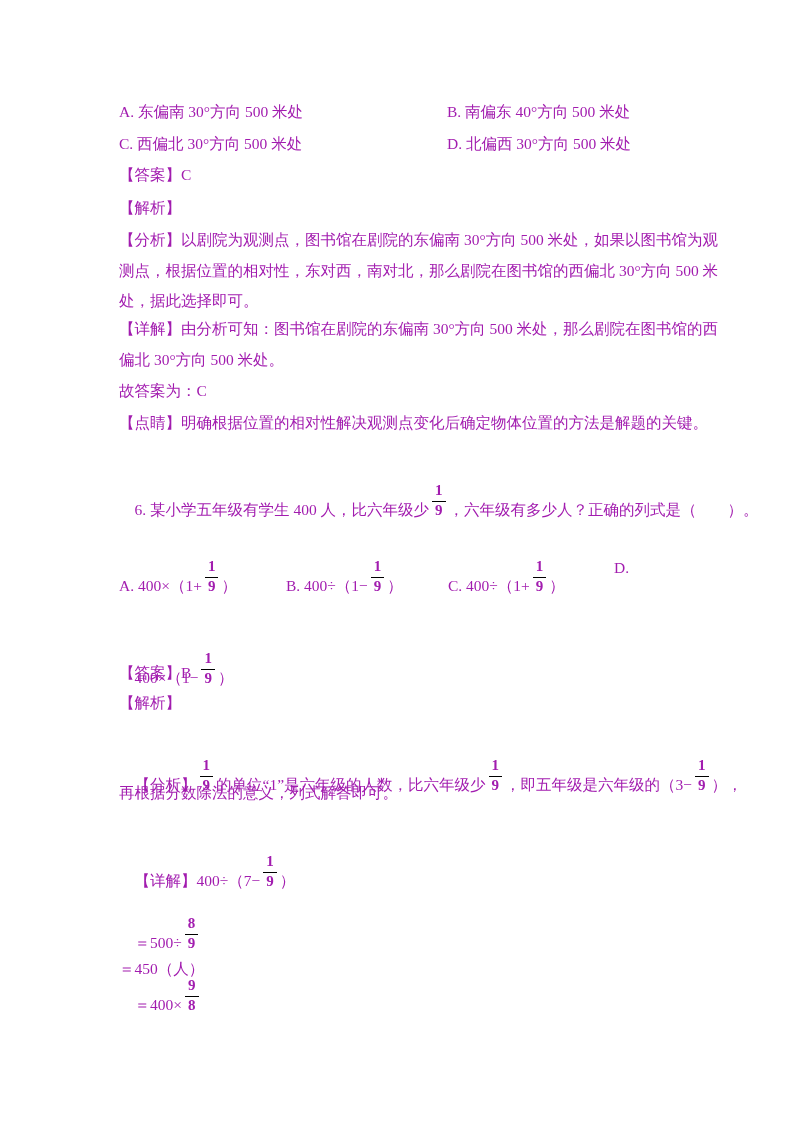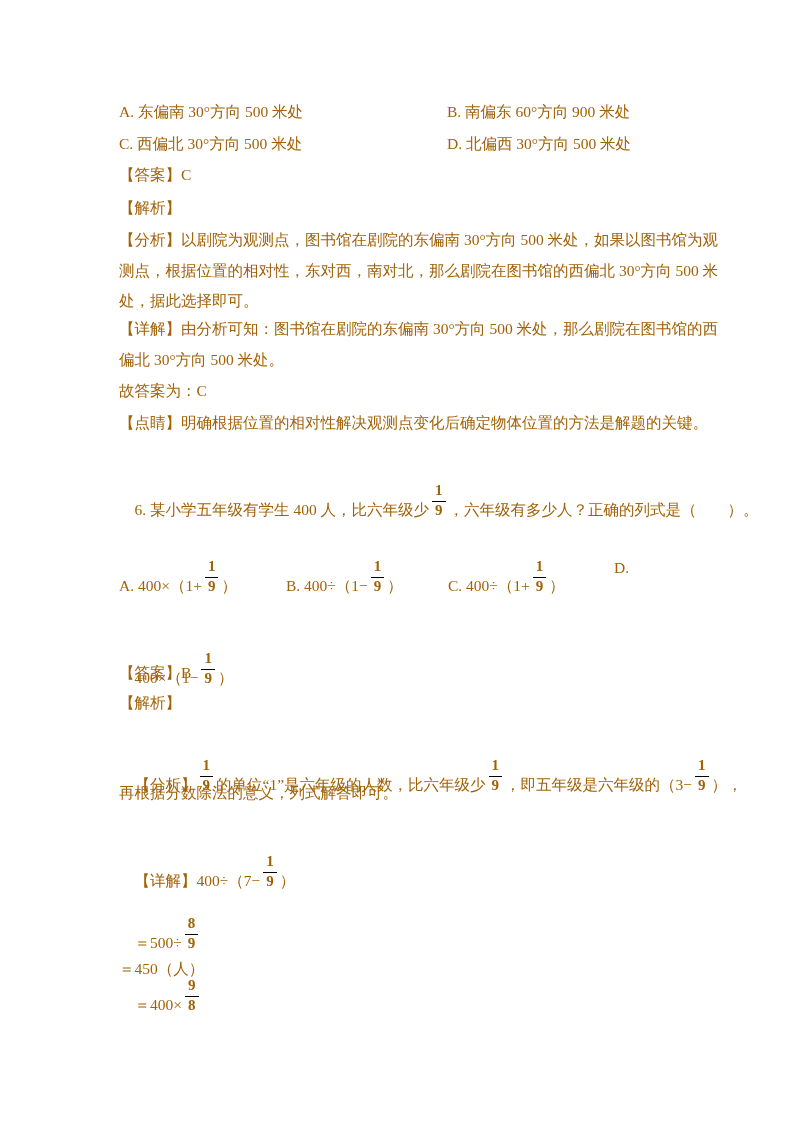--- a/index.html
+++ b/index.html
@@ -1,21 +1,21 @@
 <!DOCTYPE html>
 <html><head>
 <meta charset="utf-8">
 <style>
   html, body { margin: 0; padding: 0; background: #ffffff; }
   .page {
     position: relative;
     width: 794px;
     height: 1123px;
     background: #ffffff;
-    color: #a16207;
+    color: #a21caf;
     font-family: "Liberation Serif", "DejaVu Serif", serif;
     font-size: 15.5px;
     overflow: hidden;
     border-radius: 8px;
   }
   .line {
     position: absolute;
     left: 119px;
     width: 600px;
     line-height: 20px;
@@ -44,21 +44,21 @@
     padding-top: 1px;
   }
 </style>
 </head>
 <body>
 
 <div class="page">
 
   <div class="line" style="top:102px">
     <span class="opt" style="left:0">A. 东偏南 30°方向 500 米处</span>
-    <span class="opt" style="left:328px">B. 南偏东 60°方向 900 米处</span>
+    <span class="opt" style="left:328px">B. 南偏东 40°方向 500 米处</span>
   </div>
   <div class="line" style="top:134px">
     <span class="opt" style="left:0">C. 西偏北 30°方向 500 米处</span>
     <span class="opt" style="left:328px">D. 北偏西 30°方向 500 米处</span>
   </div>
 
   <div class="line" style="top:165px">【答案】C</div>
   <div class="line" style="top:198px">【解析】</div>
 
   <div class="line" style="top:230px">【分析】以剧院为观测点，图书馆在剧院的东偏南 30°方向 500 米处，如果以图书馆为观</div>

